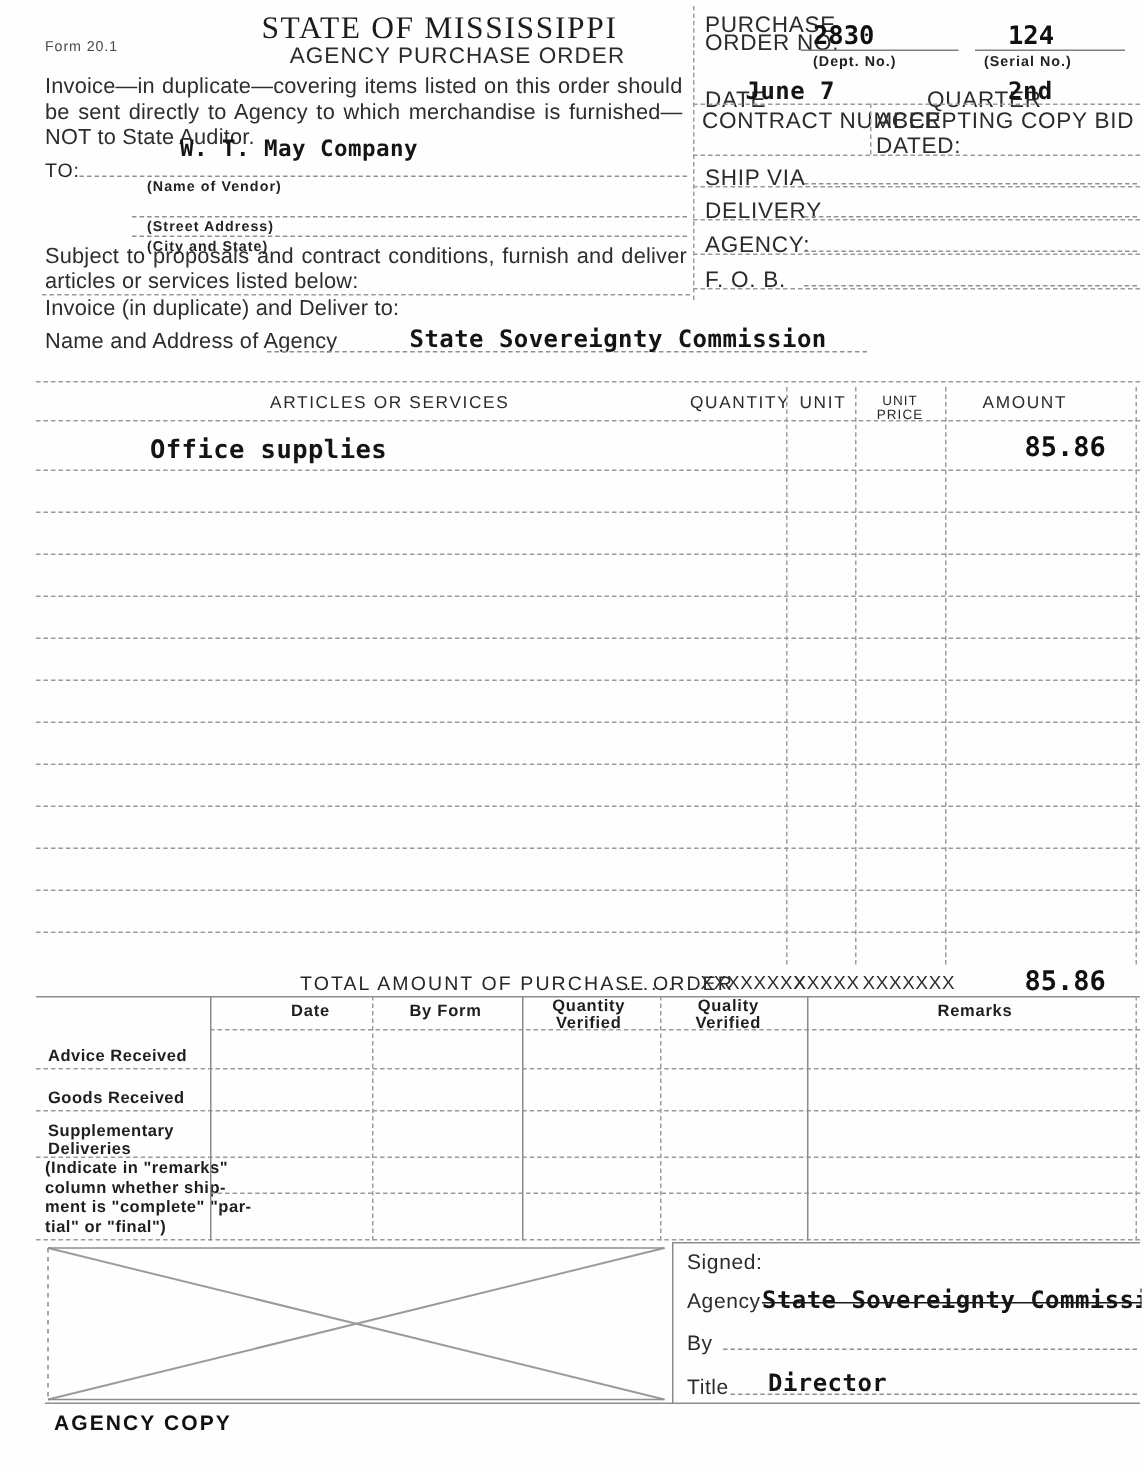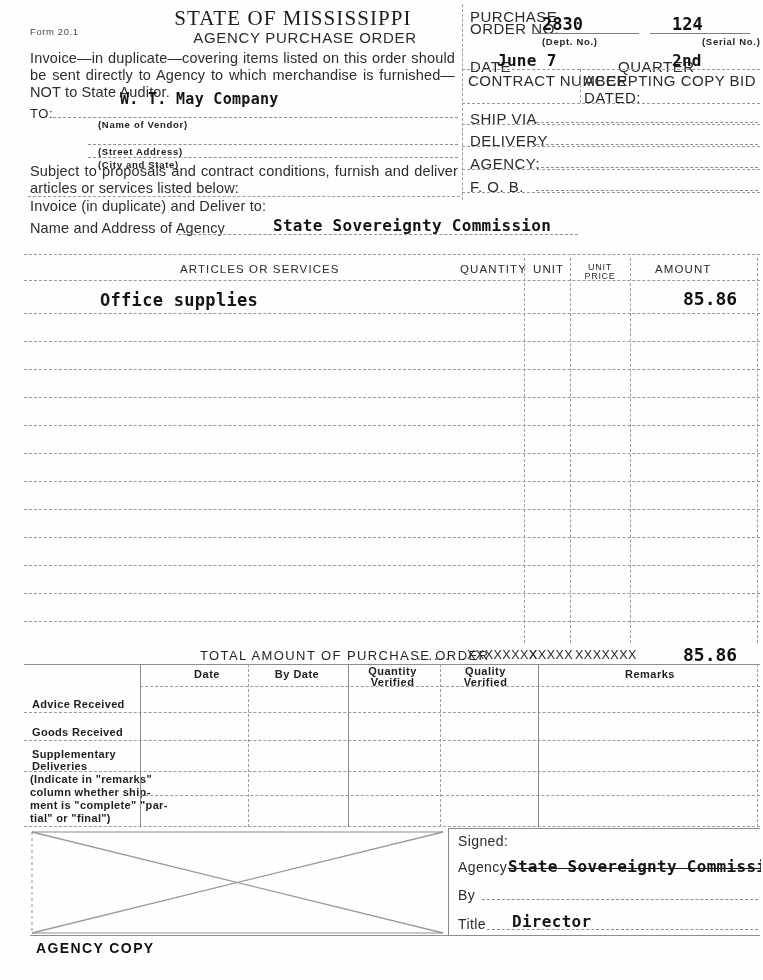--- a/index.html
+++ b/index.html
@@ -224,21 +224,21 @@
 
   <div class="abs lbl-sm" style="left:470px; top:11px; line-height:12px;">PURCHASE</div>
   <div class="abs lbl-sm" style="left:470px; top:23px; line-height:12px;">ORDER NO.</div>
 
   <div class="ul-solid" style="left:534px; top:33px; width:105px;"></div>
   <div class="abs tw-big" style="left:542px; top:14px;">2830</div>
   <div class="abs small-caption" style="left:542px; top:36px;">(Dept. No.)</div>
 
   <div class="ul-solid" style="left:650px; top:33px; width:100px;"></div>
   <div class="abs tw-big" style="left:672px; top:14px;">124</div>
-  <div class="abs small-caption" style="left:656px; top:36px;margin-left:46px;">(Serial No.)</div>
+  <div class="abs small-caption" style="left:656px; top:36px;">(Serial No.)</div>
 
   <div class="abs lbl-sm" style="left:470px; top:58px;">DATE</div>
   <div class="abs tw" style="left:497px; top:51px; font-size:16px;">June 7</div>
 
   <div class="abs lbl-sm" style="left:618px; top:58px;">QUARTER</div>
   <div class="abs tw" style="left:672px; top:51px; font-size:16px;">2nd</div>
 
   <div class="hline" style="left:462px; top:69px; width:298px;"></div>
   <div class="abs lbl-sm" style="left:468px; top:72px;">CONTRACT NUMBER</div>
   <div class="vline" style="left:580px; top:69px; height:34px;"></div>
@@ -305,21 +305,21 @@
   <div class="abs total-lbl" style="left:200px; top:648px;">TOTAL AMOUNT OF PURCHASE ORDER</div>
   <div class="abs total-lbl" style="left:406px; top:648px; letter-spacing:2px;">........</div>
   <div class="abs xmark" style="left:467px; top:648px;">XXXXXXXX</div>
   <div class="abs xmark" style="left:529px; top:648px;">XXXXX</div>
   <div class="abs xmark" style="left:575px; top:648px;">XXXXXXX</div>
   <div class="abs tw-big" style="left:683px; top:644px; font-size:18px;">85.86</div>
 
   <div class="hline-solid" style="left:24px; top:664px; width:736px;"></div>
 
   <div class="abs vtbl-head" style="left:167px; top:668px; width:80px;">Date</div>
-  <div class="abs vtbl-head" style="left:252px; top:668px; width:90px;">By Date</div>
+  <div class="abs vtbl-head" style="left:252px; top:668px; width:90px;">By Form</div>
   <div class="abs vtbl-head" style="left:350px; top:665px; width:85px;">Quantity</div>
   <div class="abs vtbl-head" style="left:350px; top:676px; width:85px;">Verified</div>
   <div class="abs vtbl-head" style="left:443px; top:665px; width:85px;">Quality</div>
   <div class="abs vtbl-head" style="left:443px; top:676px; width:85px;">Verified</div>
   <div class="abs vtbl-head" style="left:570px; top:668px; width:160px;">Remarks</div>
 
   <div class="hline" style="left:140px; top:686px; width:620px;"></div>
 
   <div class="abs vtbl-rowlbl" style="left:32px; top:698px;">Advice Received</div>
   <div class="hline" style="left:24px; top:712px; width:736px;"></div>

